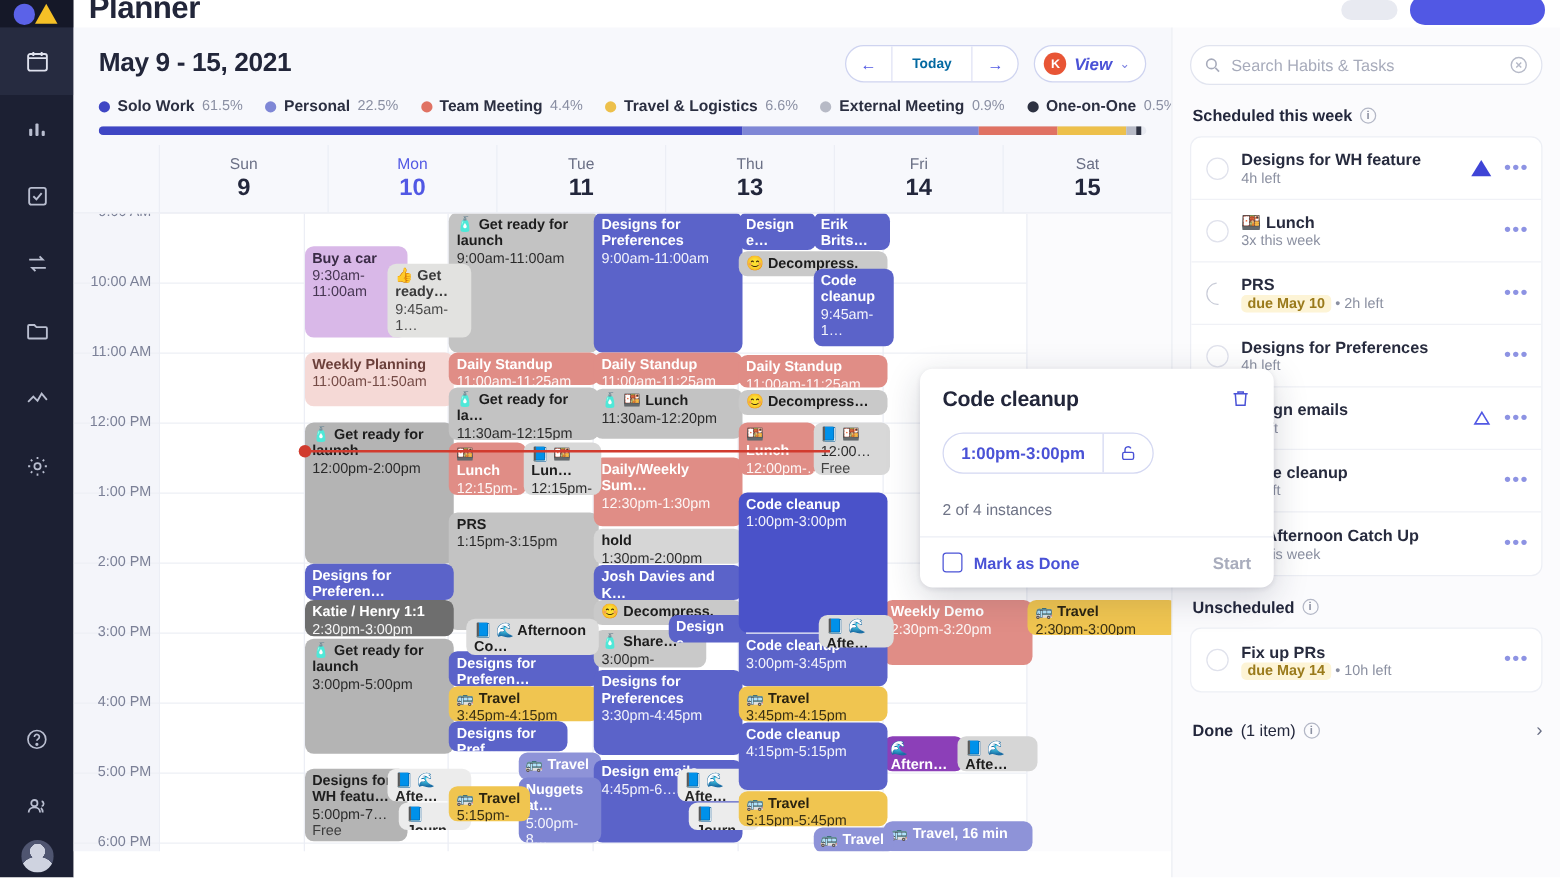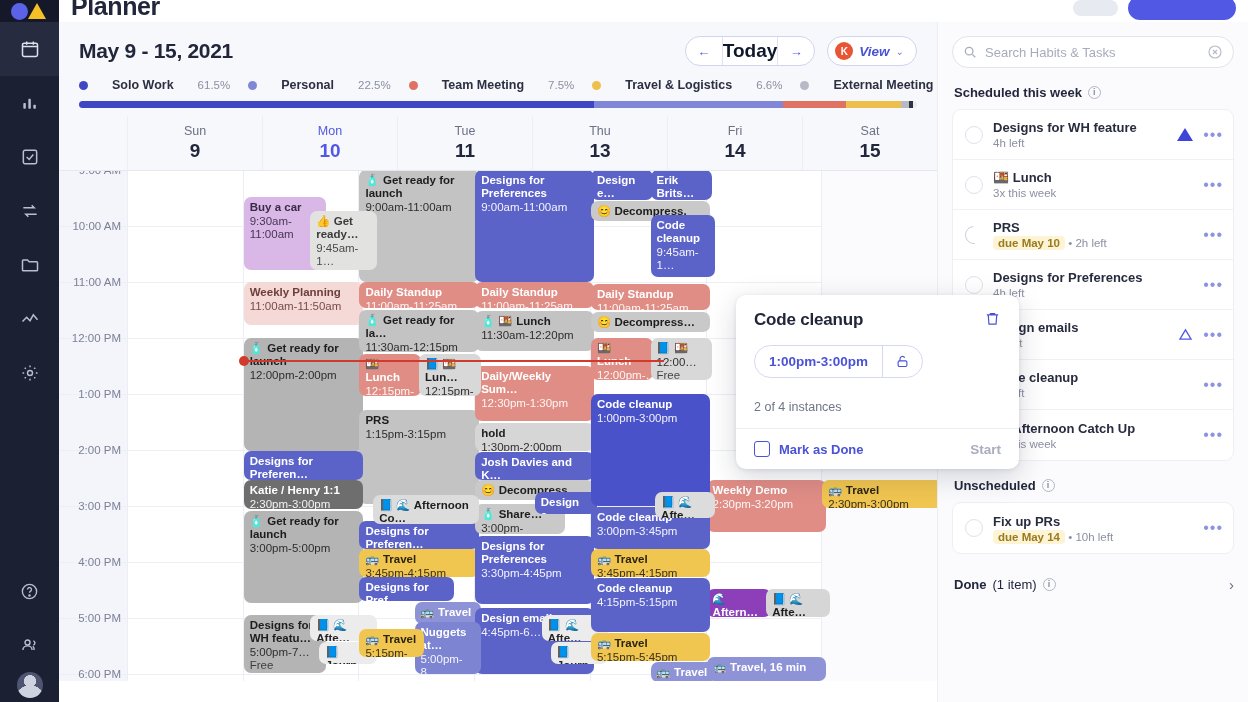--- a/index.html
+++ b/index.html
@@ -71,40 +71,40 @@
   .nav-group {
     margin-left: auto; display: flex; align-items: center;
     border: 1px solid #cfd4f0; border-radius: 17px; overflow: hidden; height: 30px;
     background: #fff;
   }
   .nav-btn {
     width: 36px; height: 28px; display: flex; align-items: center; justify-content: center;
     color: #5158e4; font-size: 13px; cursor: pointer;
   }
   .nav-today {
-    padding: 0 0; height: 28px; display: flex; align-items: center;
+    padding: 0 16px; height: 28px; display: flex; align-items: center;
     border-left: 1px solid #dfe2f5; border-right: 1px solid #dfe2f5;
-    color: #0f172a; font-size: 19px; font-weight: 600; cursor: pointer;
+    color: #0369a1; font-size: 11px; font-weight: 600; cursor: pointer;
   }
   .view-group {
     margin-left: 12px; display: flex; align-items: center; gap: 6px;
     border: 1px solid #cfd4f0; border-radius: 17px; height: 30px;
     padding: 0 12px 0 7px; background: #fff; cursor: pointer;
   }
   .view-badge {
     width: 18px; height: 18px; border-radius: 50%; background: #e85535;
     color: #fff; font-size: 10px; font-weight: 700;
     display: flex; align-items: center; justify-content: center;
   }
   .view-label { font-size: 13.5px; font-weight: 600; color: #4a52d6; font-style: italic; }
   .view-caret { font-size: 10px; color: #7b81e0; }
 
   
   .legend { display: flex; align-items: center; gap: 18px; padding: 12px 20px 0 20px; flex-wrap: nowrap; overflow: hidden;}
-  .legend-item { display: flex; align-items: center; gap: 24px; white-space: nowrap; }
+  .legend-item { display: flex; align-items: center; gap: 6px; white-space: nowrap; }
   .legend-dot { width: 9px; height: 9px; border-radius: 50%; flex: 0 0 9px; }
   .legend-name { font-size: 12.5px; font-weight: 600; color: #2b2f41; }
   .legend-pct { font-size: 11.5px; color: #8a8fa3; }
   .legend-bar {
     margin: 9px 20px 0 20px; height: 7px; border-radius: 4px; background: #e9ebf2;
     display: flex; overflow: hidden;
   }
   .legend-seg { height: 7px; }
 
   
@@ -319,21 +319,21 @@
                 <span class="legend-pct">61.5%</span>
               </div>
               <div class="legend-item">
                 <span class="legend-dot" style="background:#7f87d6"></span>
                 <span class="legend-name">Personal</span>
                 <span class="legend-pct">22.5%</span>
               </div>
               <div class="legend-item">
                 <span class="legend-dot" style="background:#e07263"></span>
                 <span class="legend-name">Team Meeting</span>
-                <span class="legend-pct">7.5%</span>
+                <span class="legend-pct">4.4%</span>
               </div>
               <div class="legend-item">
                 <span class="legend-dot" style="background:#edc04b"></span>
                 <span class="legend-name">Travel &amp; Logistics</span>
                 <span class="legend-pct">6.6%</span>
               </div>
               <div class="legend-item">
                 <span class="legend-dot" style="background:#b7bac6"></span>
                 <span class="legend-name">External Meeting</span>
                 <span class="legend-pct">0.9%</span>

